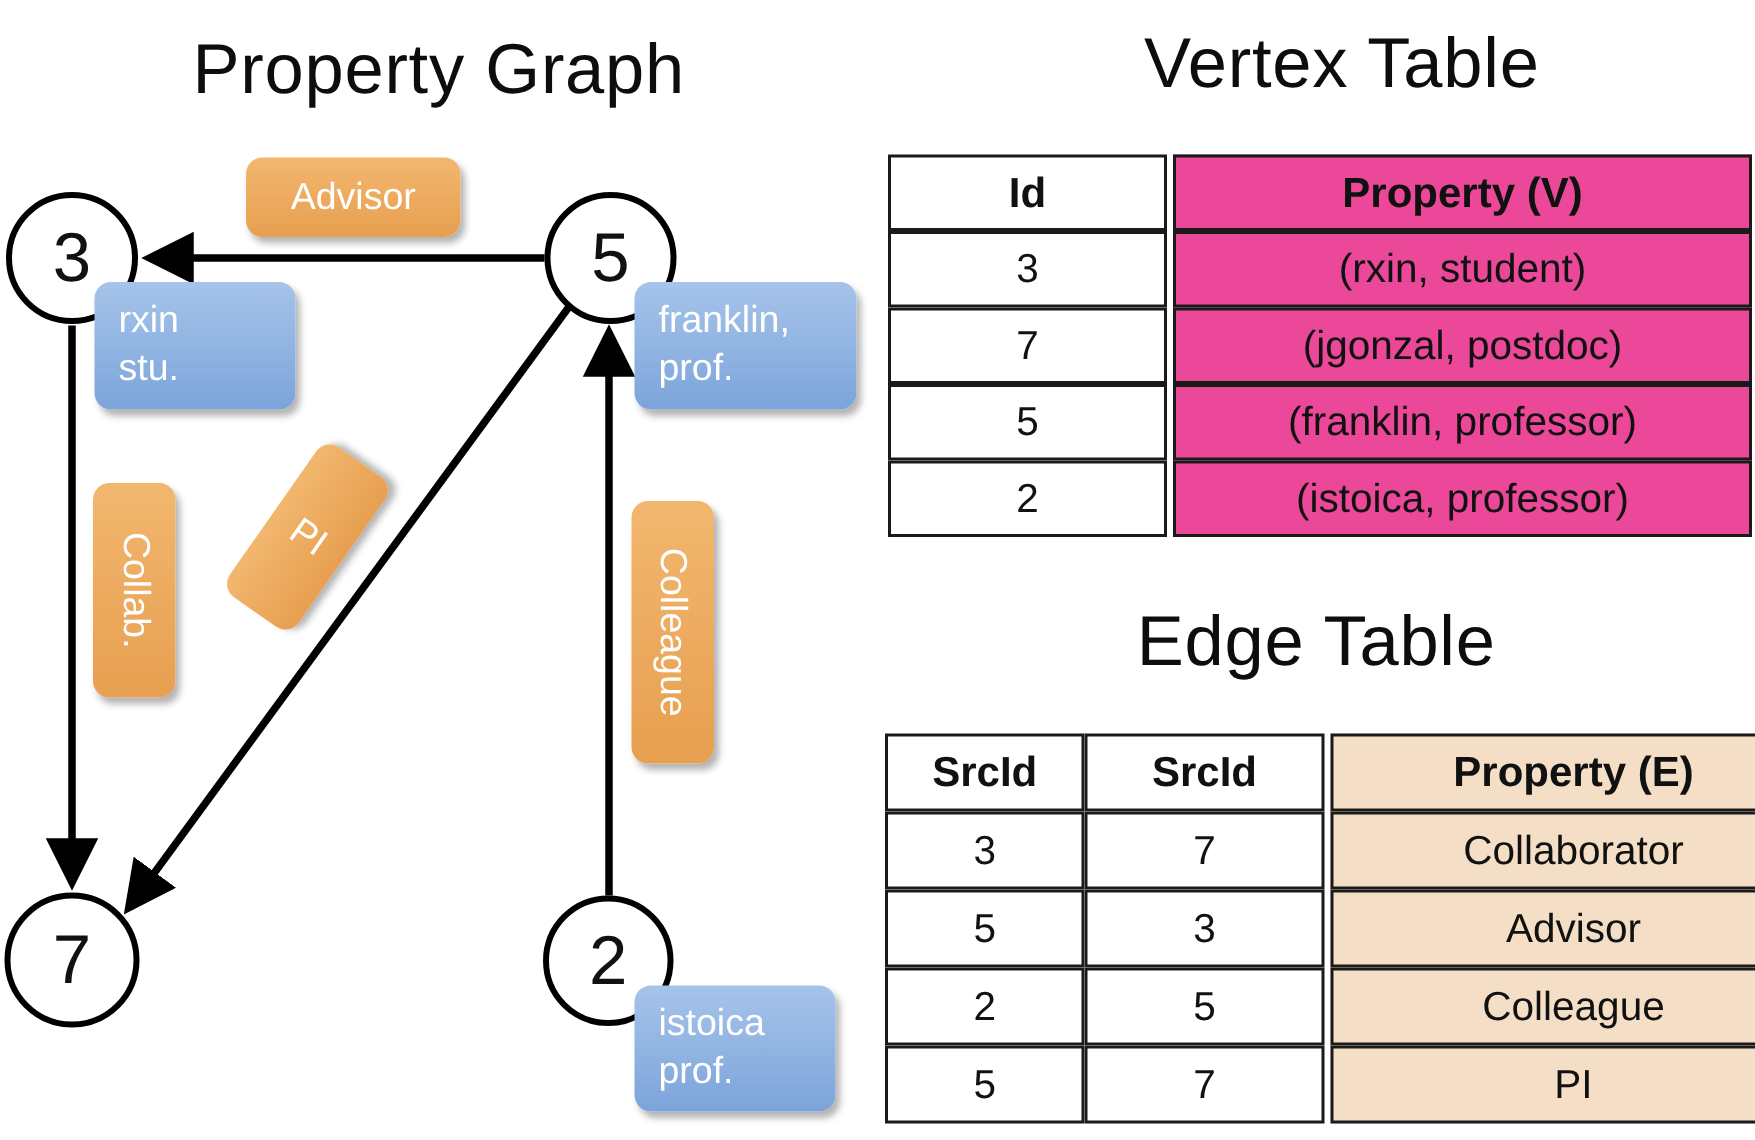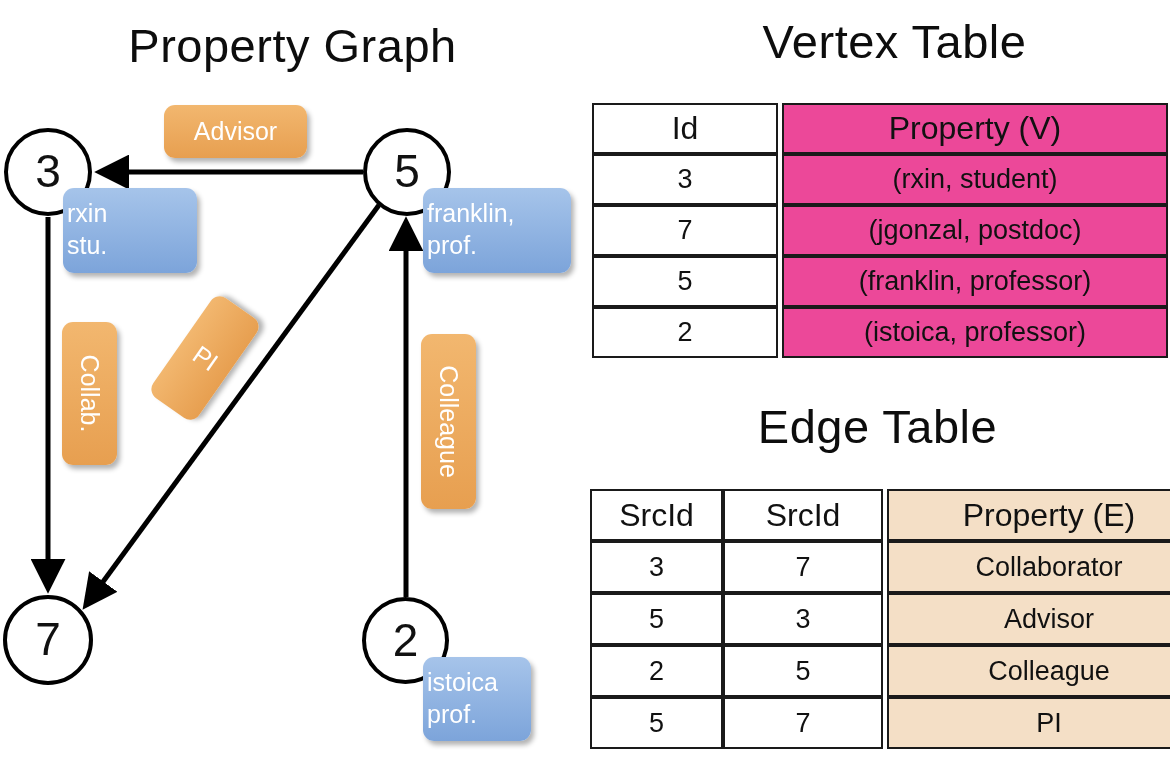--- a/index.html
+++ b/index.html
@@ -69,21 +69,21 @@
   .prop-box {
     position: absolute;
     border-radius: 11px;
     background: linear-gradient(to bottom, #a6c4ea 0%, #7ca4da 100%);
     box-shadow: 3px 4px 5px rgba(0,0,0,0.30);
     color: #ffffff;
     font-family: "Liberation Sans", sans-serif;
     font-weight: 300;
     font-size: 25px;
     line-height: 1.28;
-    padding: 9px 0 0 4px;
+    padding: 9px 0 0 16px;
     box-sizing: border-box;
     z-index: 4;
     white-space: pre-line;
   }
 
   
   .edge-label {
     position: absolute;
     border-radius: 11px;
     background: linear-gradient(to bottom, #f2b76f 0%, #e79f50 100%);
@@ -127,22 +127,22 @@
     font-size: 27px;
     text-align: center;
     vertical-align: middle;
     padding: 0;
     color: #111;
     background: #ffffff;
     height: 51px;
     box-sizing: border-box;
   }
   .data-table th {
-    font-weight: 400;
-    font-size: 32px;
+    font-weight: 700;
+    font-size: 28px;
   }
   
   .sep-col { border: none !important; background: transparent !important; width: 4px; padding: 0; }
 
   
   #vertex-table { left: 592px; top: 103px; width: 576px; }
   #vertex-table .col-id   { width: 186px; }
   #vertex-table .col-prop { width: 386px; background: #ec4899; }
 
   
@@ -192,21 +192,21 @@
     <span>2</span>
   </div>
 
   <div class="prop-box" style="left:63px; top:188px; width:134px; height:85px;">rxin
 stu.</div>
 
   <div class="prop-box" style="left:423px; top:188px; width:148px; height:85px;">franklin,
 prof.</div>
 
 
-  <div class="prop-box" style="left:423px; top:657px; width:108px; height:84px;">istoica
+  <div class="prop-box" style="left:423px; top:657px; width:134px; height:84px;">istoica
 prof.</div>
 
   <div class="edge-label" id="edge-label-advisor" style="left:164px; top:105px; width:143px; height:53px;">
     <span>Advisor</span>
   </div>
 
   <div class="edge-label vertical" id="edge-label-collab" style="left:62px; top:322px; width:55px; height:143px;">
     <span>Collab.</span>
   </div>
 

